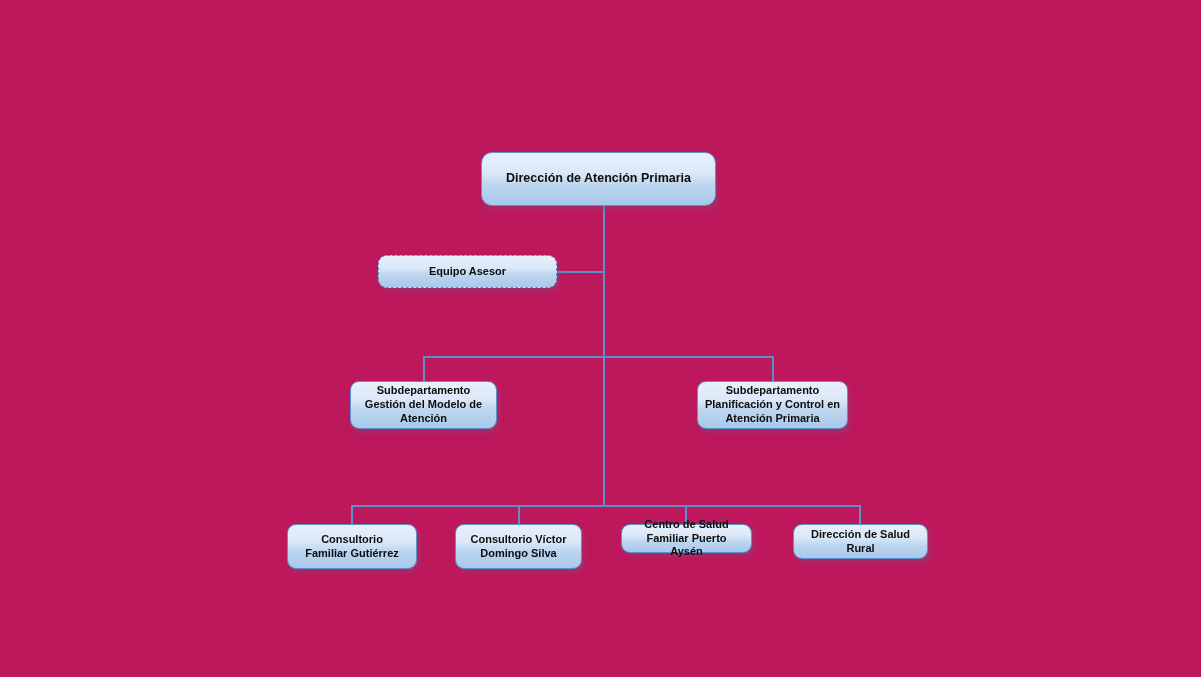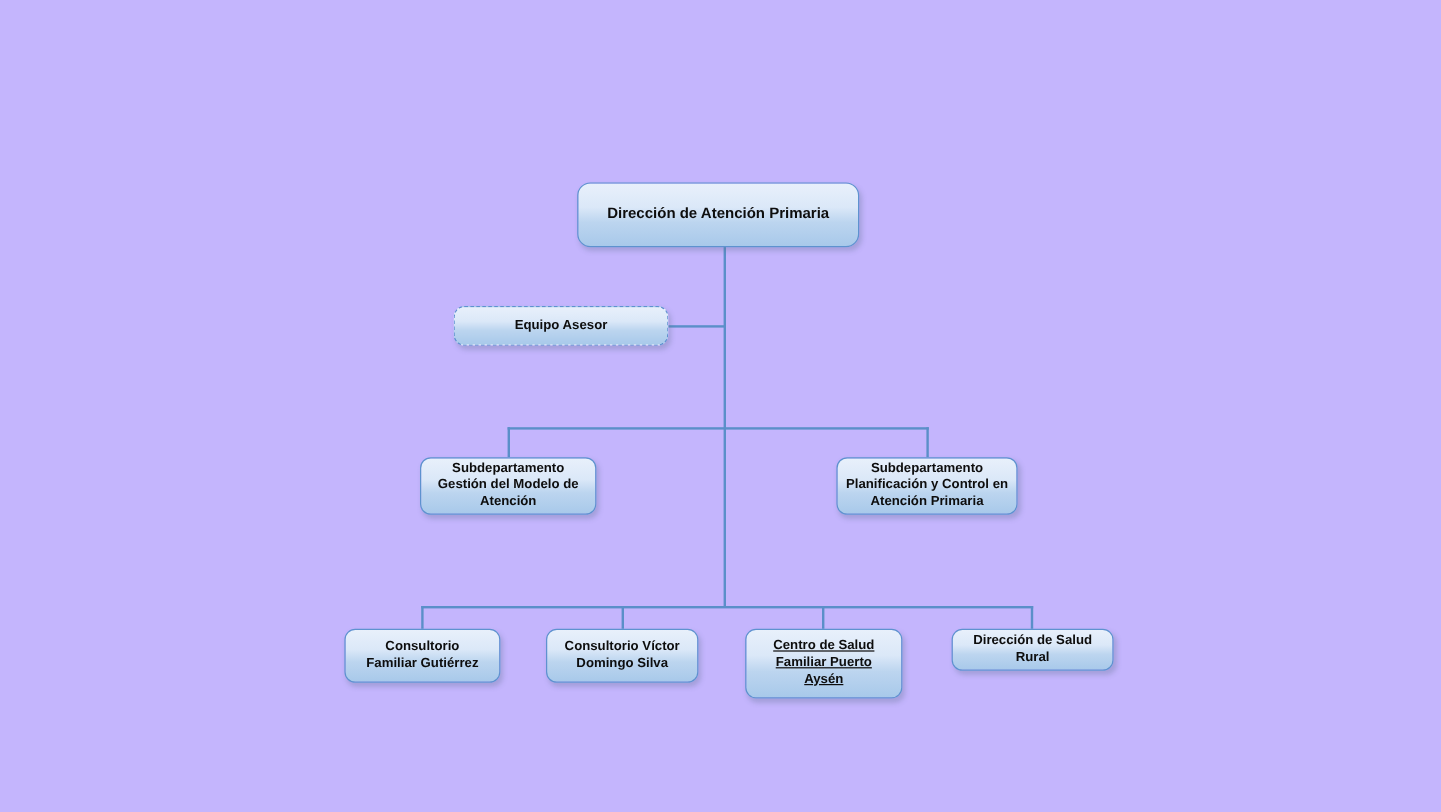--- a/index.html
+++ b/index.html
@@ -8,21 +8,21 @@
     padding: 0;
     background: #ffffff;
   }
   body {
     font-family: "Liberation Sans", sans-serif;
   }
   #org-canvas {
     position: relative;
     width: 1201px;
     height: 677px;
-    background: #c4b5fd;
+    background: #be185d;
     overflow: hidden;
   }
 
   
   .conn {
     position: absolute;
     background: #5b8fc9;
   }
   .conn-v { width: 2px; }
   .conn-h { height: 2px; }
@@ -106,21 +106,21 @@
   <div class="node node-leaf" style="left:287px; top:524px; width:130px; height:45px;">
     <span class="node-label">Consultorio
 Familiar Gutiérrez</span>
   </div>
 
   <div class="node node-leaf" style="left:455px; top:524px; width:127px; height:45px;">
     <span class="node-label">Consultorio Víctor
 Domingo Silva</span>
   </div>
 
-  <div class="node node-leaf" style="left:621px; top:524px; width:131px; height:58px;text-decoration:underline;">
+  <div class="node node-leaf" style="left:621px; top:524px; width:131px; height:29px;">
     <span class="node-label">Centro de Salud
 Familiar Puerto
 Aysén</span>
   </div>
 
   <div class="node node-leaf" style="left:793px; top:524px; width:135px; height:35px;">
     <span class="node-label">Dirección de Salud
 Rural</span>
   </div>
 

